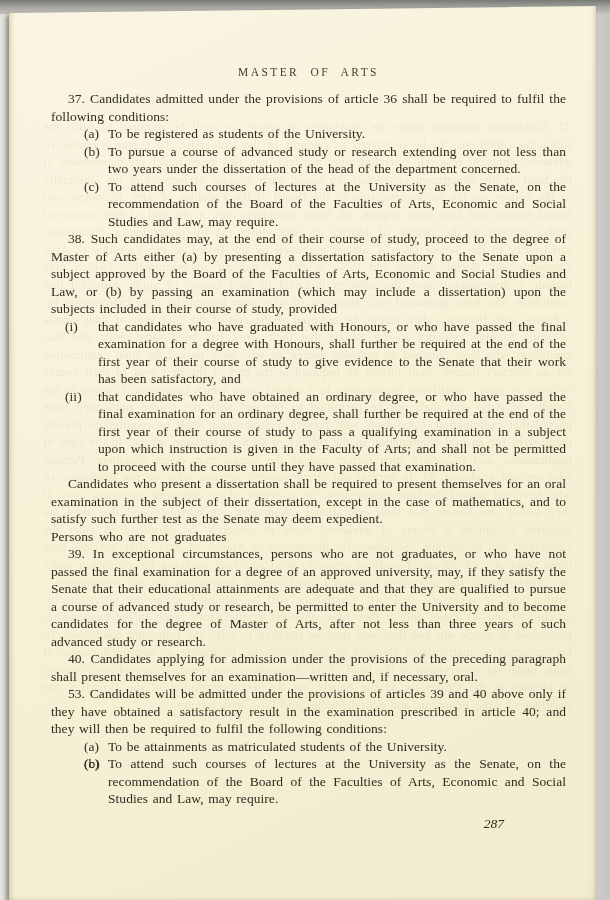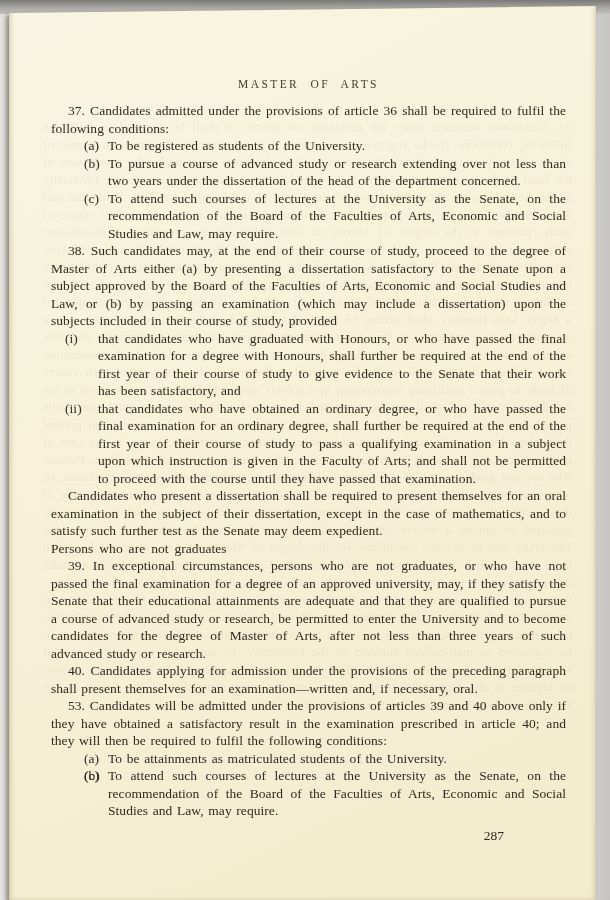--- a/index.html
+++ b/index.html
@@ -36,42 +36,42 @@
   }
   
   .showthrough{
     position:absolute;top:118px;left:34px;right:24px;height:716px;
     transform:scaleX(-1);
     opacity:.055;filter:blur(.7px);
     font-size:13.5px;line-height:17.5px;text-align:justify;
     word-spacing:2px;color:#6d5f3d;overflow:hidden;
     pointer-events:none;
   }
-  .content{position:absolute;left:42px;right:30px;top:12px;}
+  .content{position:absolute;left:42px;right:30px;top:0;}
   .running-head{
     margin-top:66px;text-align:center;
     font-size:11.5px;letter-spacing:2.4px;word-spacing:6px;
     color:#45402f;
   }
   .text-body{
     margin-top:12px;
     font-size:13.5px;line-height:17.5px;
     text-align:justify;color:#302b20;
     word-spacing:1.2px;letter-spacing:.05px;
   }
   .block{position:relative;}
   .paragraph{text-indent:17px;}
   .italic-heading{word-spacing:2.5px;}
   .list-item{padding-left:57px;}
   .list-item .marker{position:absolute;left:33px;top:0;}
   .roman-item{padding-left:47px;}
   .roman-item .marker{position:absolute;left:14px;top:0;}
   .folio{
     margin-top:8px;text-align:right;padding-right:62px;
-    font-size:13.5px;color:#302b20;
+    font-size:13.5px;color:#302b20;font-style:italic;
   }
 </style>
 </head>
 <body>
 
 <div class="scan-left"></div>
 <div class="scan-right"></div>
 <div class="scan-top"></div>
 
 <div class="page-wrap">

